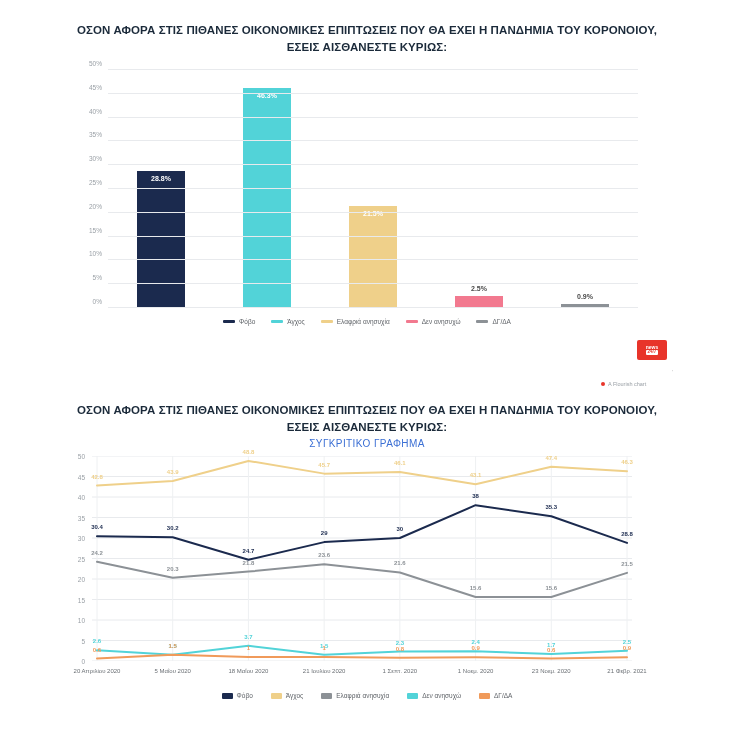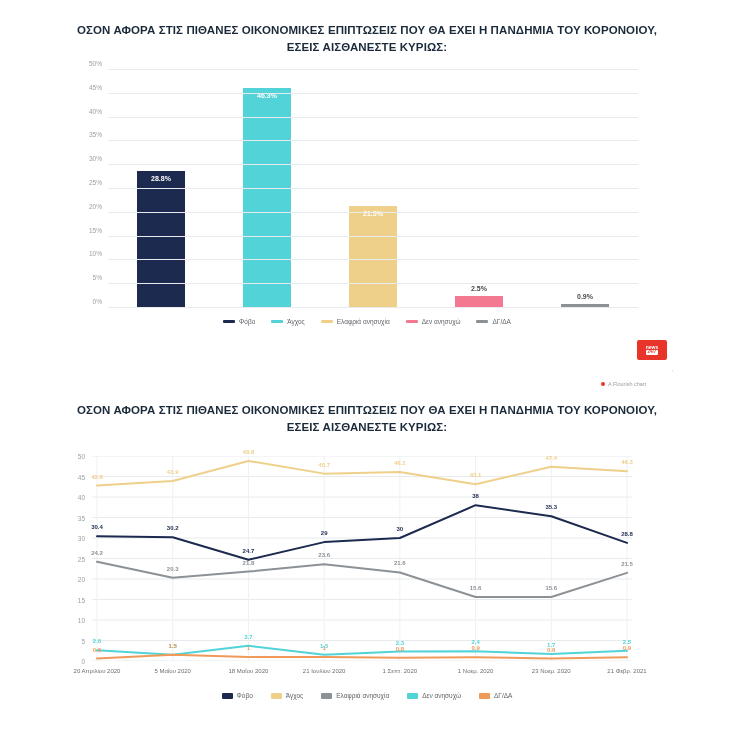--- a/index.html
+++ b/index.html
@@ -371,20 +371,21 @@
 
     <div class="flourish-credit">
       <span class="flourish-dot"></span>
       <span>A Flourish chart</span>
     </div>
   </section>
 
   <section class="panel2">
     <div class="title-wrap">
       <div class="chart-title">ΟΣΟΝ ΑΦΟΡΑ ΣΤΙΣ ΠΙΘΑΝΕΣ ΟΙΚΟΝΟΜΙΚΕΣ ΕΠΙΠΤΩΣΕΙΣ ΠΟΥ ΘΑ ΕΧΕΙ Η ΠΑΝΔΗΜΙΑ ΤΟΥ ΚΟΡΟΝΟΙΟΥ, ΕΣΕΙΣ ΑΙΣΘΑΝΕΣΤΕ ΚΥΡΙΩΣ:</div>
+      <div class="chart-subtitle">ΣΥΓΚΡΙΤΙΚΟ ΓΡΑΦΗΜΑ</div>
     </div>
 
     <div class="line-plot">
       <div class="line-axis-area" id="line-axis-area">
         <svg id="line-svg" width="540" height="205">
             <line x1="0" x2="540" y1="205" y2="205" stroke="#e8eaed" stroke-width="1"></line>
             <line x1="0" x2="540" y1="184.5" y2="184.5" stroke="#e8eaed" stroke-width="1"></line>
             <line x1="0" x2="540" y1="164" y2="164" stroke="#e8eaed" stroke-width="1"></line>
             <line x1="0" x2="540" y1="143.5" y2="143.5" stroke="#e8eaed" stroke-width="1"></line>
             <line x1="0" x2="540" y1="123" y2="123" stroke="#e8eaed" stroke-width="1"></line>

